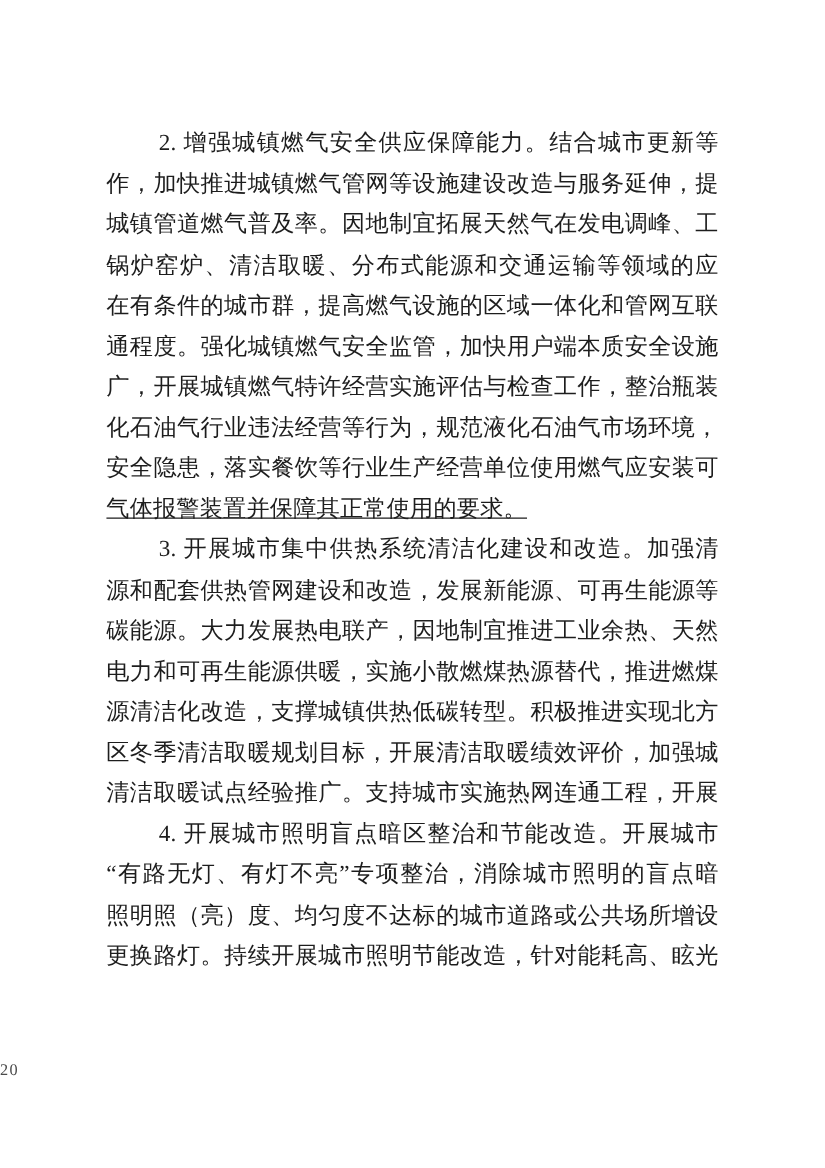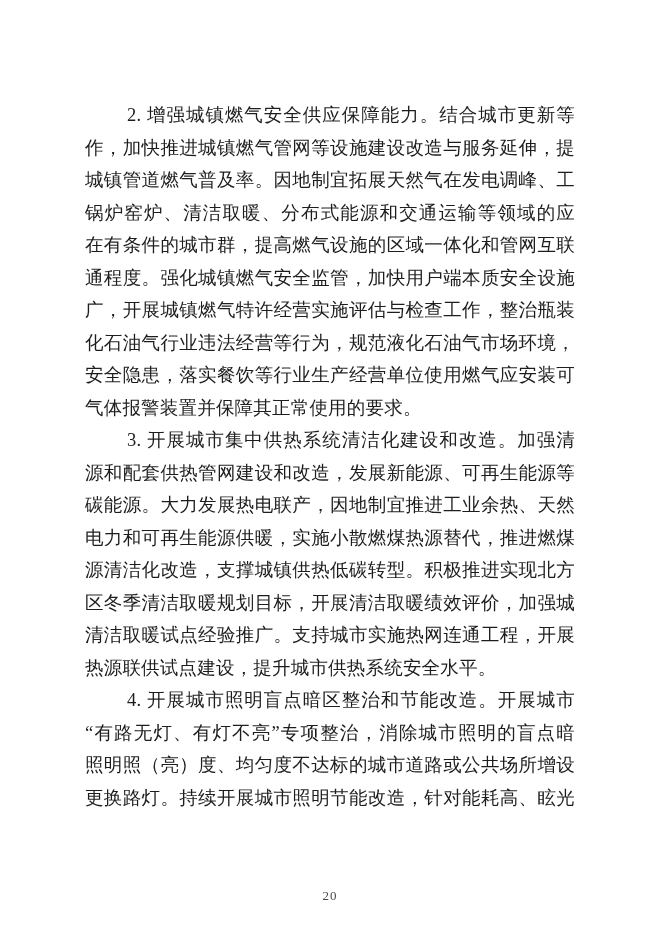--- a/index.html
+++ b/index.html
@@ -35,31 +35,31 @@
     text-align-last: justify;
     text-justify: inter-character;
     white-space: normal;
     overflow: hidden;
   }
   .line.indent {
     padding-left: 42px;
   }
   .line.para-end {
     text-align-last: left;
+    text-decoration: underline;
   }
   .page-number {
     position: absolute;
     top: 848px;
     left: 0;
     width: 660px;
-    text-align: center;
+    text-align: left;
     font-size: 13px;
     letter-spacing: 1px;
     color: #4a4a4a;
-    margin-top: 40px;
   }
 </style>
 </head>
 <body>
 
 <div class="page">
 
   <main class="text-block">
 
     <section>
@@ -76,21 +76,20 @@
     </section>
 
     <section>
       <div class="line indent">3. 开展城市集中供热系统清洁化建设和改造。加强清洁热</div>
       <div class="line">源和配套供热管网建设和改造，发展新能源、可再生能源等低</div>
       <div class="line">碳能源。大力发展热电联产，因地制宜推进工业余热、天然气、</div>
       <div class="line">电力和可再生能源供暖，实施小散燃煤热源替代，推进燃煤热</div>
       <div class="line">源清洁化改造，支撑城镇供热低碳转型。积极推进实现北方地</div>
       <div class="line">区冬季清洁取暖规划目标，开展清洁取暖绩效评价，加强城市</div>
       <div class="line">清洁取暖试点经验推广。支持城市实施热网连通工程，开展多</div>
-      <div class="line para-end">热源联供试点建设，提升城市供热系统安全水平。</div>
     </section>
 
     <section>
       <div class="line indent">4. 开展城市照明盲点暗区整治和节能改造。开展城市照明</div>
       <div class="line">“有路无灯、有灯不亮”专项整治，消除城市照明的盲点暗区，</div>
       <div class="line">照明照（亮）度、均匀度不达标的城市道路或公共场所增设或</div>
       <div class="line">更换路灯。持续开展城市照明节能改造，针对能耗高、眩光严</div>
     </section>
 
   </main>

